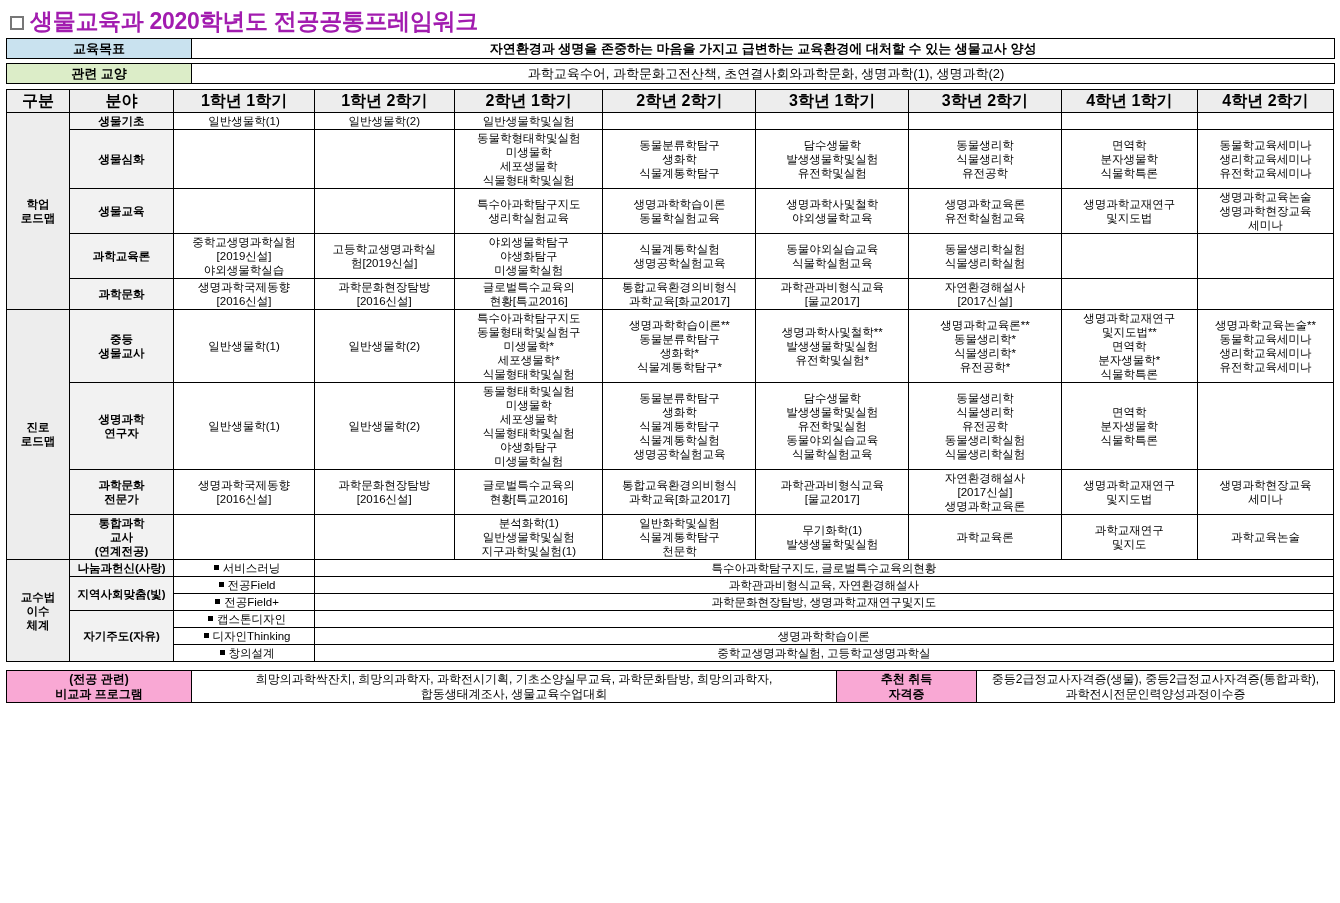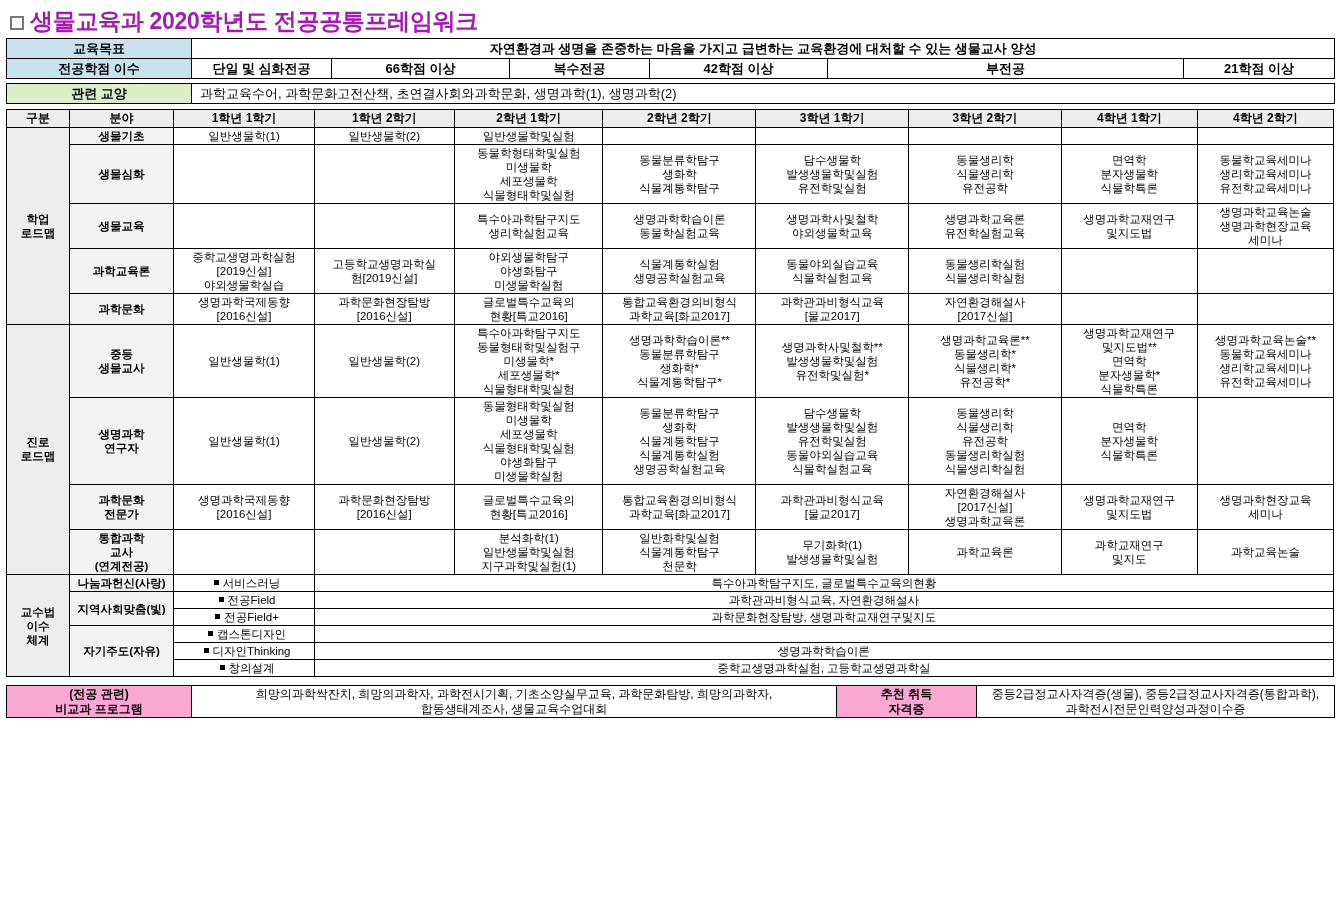--- a/index.html
+++ b/index.html
@@ -57,26 +57,26 @@
     color: #000;
     padding: 1px 2px;
     line-height: 1.22;
     font-weight: normal;
   }
 
   
   #top-table td { height: 20px; font-size: 13px; }
   #top-table .lbl { background: #c9e2ef; font-weight: bold; }
   #top-table .val { background: #ffffff; font-weight: bold; }
-  #top-table .gymv { background: #ffffff; font-weight: normal; text-align: left; padding-left: 8px; font-size: 13px;}
+  #top-table .gymv { background: #ffffff; font-weight: normal; text-align: center; padding-left: 8px; font-size: 13px;}
   #top-table .gyml { background: #dcedc8; font-weight: bold; }
 
   
   #main-table td { font-size: 11.5px; }
-  #main-table thead td { background: #ededed; font-weight: bold; height: 17px; font-size: 12px;}
+  #main-table thead td { background: #ededed; font-weight: bold; height: 17px; font-size: 16px;}
   .side { background: #ededed; font-weight: bold; font-size: 13px; margin-top: 16px; }
   .field { background: #f2f2f2; font-weight: bold; font-size: 12px; }
   .cell { background: #fff; height: 17px; }
   .teach-label { background: #ededed; font-weight: bold; font-size: 12.5px; }
   .teach-sub { background: #f2f2f2; font-weight: bold; font-size: 12px; }
   .bullet-cell {
     background: #ffffff;
     text-align: center;
     padding-left: 8px;
     font-size: 11.5px;
@@ -113,29 +113,20 @@
       <col style="width:140px">
         <col style="width:178px">
         <col style="width:178px">
         <col style="width:178px">
       <col style="width:151px">
     </colgroup>
     <tbody>
       <tr>
         <td class="lbl">교육목표</td>
         <td class="val" colspan="7">자연환경과 생명을 존중하는 마음을 가지고 급변하는 교육환경에 대처할 수 있는 생물교사 양성</td>
-      </tr>
-      <tr>
-        <td class="lbl">전공학점 이수</td>
-        <td class="val">단일 및 심화전공</td>
-        <td class="val">66학점 이상</td>
-        <td class="val">복수전공</td>
-        <td class="val">42학점 이상</td>
-        <td class="val" colspan="2">부전공</td>
-        <td class="val">21학점 이상</td>
       </tr>
       <tr class="sep-row">
         <td colspan="8" style="border:none;height:5px;background:#fff"></td>
       </tr>
       <tr>
         <td class="gyml">관련 교양</td>
         <td class="gymv" colspan="7">과학교육수어, 과학문화고전산책, 초연결사회와과학문화, 생명과학(1), 생명과학(2)</td>
       </tr>
     </tbody>
   </table>

